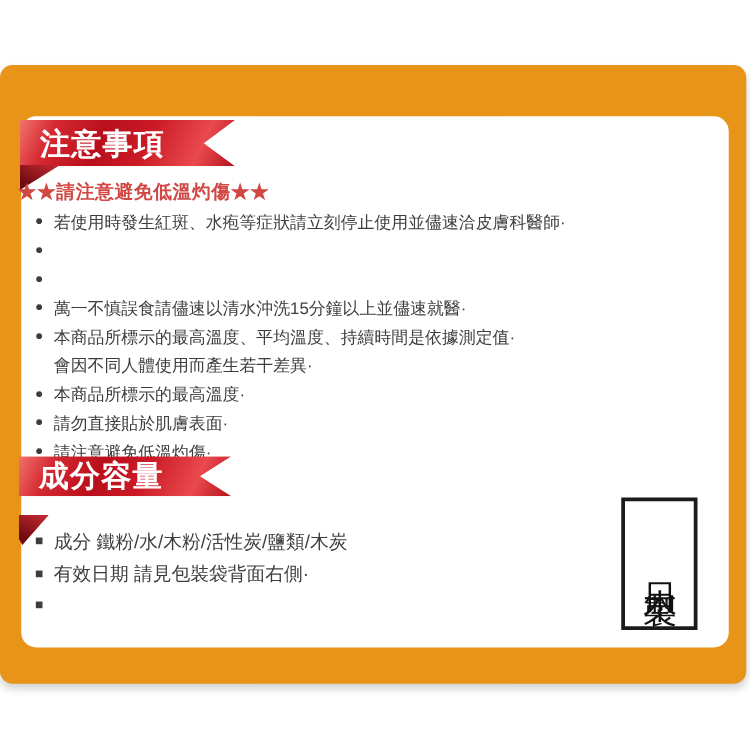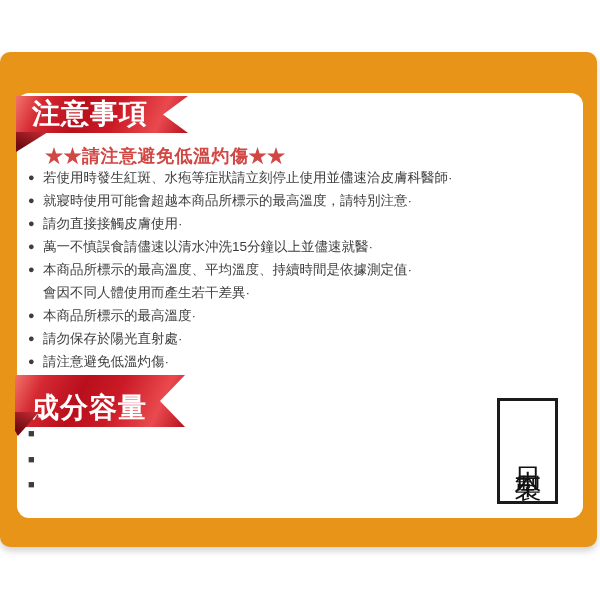--- a/index.html
+++ b/index.html
@@ -10,38 +10,38 @@
   .frame{
     position:absolute;left:0;top:52px;width:597px;height:495px;
     background:#e89418;border-radius:10px;
     box-shadow:0 4px 7px rgba(0,0,0,0.18);
   }
   .panel{
     position:absolute;left:17px;top:93px;width:566px;height:425px;
     background:#ffffff;border-radius:12px;
   }
   .ribbon{
-    position:absolute;display:flex;align-items:flex-end;
-    color:#ffffff;font-weight:700;font-size:28px;letter-spacing:1px;
+    position:absolute;display:flex;align-items:center;
+    color:#ffffff;font-weight:700;font-size:24px;letter-spacing:1px;
     padding-left:16px;box-sizing:border-box;
     background:linear-gradient(115deg,#f2736a 0%,#d42832 16%,#b90f1c 38%,#cb1a26 58%,#e94a4e 82%,#b5101c 100%);
     clip-path:polygon(0 0,100% 0,calc(100% - 25px) 50%,100% 100%,0 100%);
     filter:drop-shadow(2px 3px 2px rgba(90,10,10,0.35));
   }
   .ribbon1{left:16px;top:96px;width:172px;height:37px;}
-  .ribbon2{left:15px;top:375px;width:170px;height:52px;}
+  .ribbon2{left:15px;top:365px;width:170px;height:32px;}
   .fold{
     position:absolute;
     background:linear-gradient(205deg,#bb2730 10%,#6e0a10 80%);
   }
   .fold1{left:16px;top:132px;width:32px;height:20px;clip-path:polygon(0 0,100% 0,0 100%);}
   .fold2{left:15px;top:412px;width:24px;height:24px;clip-path:polygon(0 0,100% 0,12% 100%,0 78%);}
   .warning{
-    position:absolute;left:45px;top:144px;
-    font-size:18px;font-weight:700;color:#d14744;letter-spacing:0.5px;
+    position:absolute;left:14px;top:144px;
+    font-size:15px;font-weight:700;color:#d14744;letter-spacing:0.5px;
   }
   .list{position:absolute;color:#3d3d3d;}
   .list1{left:28px;top:166px;width:450px;font-size:13.5px;line-height:23px;font-weight:400;}
   .list2{left:28px;top:421px;width:490px;font-size:15px;line-height:25.5px;font-weight:500;}
   .li{display:flex;align-items:flex-start;}
   .b{flex:none;width:15px;font-size:11px;line-height:inherit;}
   .t{white-space:pre-line;}
   .origin-box{
     position:absolute;left:497px;top:398px;width:61px;height:106px;
     border:3px solid #1b1b1b;box-sizing:border-box;
@@ -66,60 +66,60 @@
 
   <div class="warning">★★請注意避免低溫灼傷★★</div>
 
   <div class="list list1">
     <div class="li">
       <span class="b">●</span>
       <span class="t">若使用時發生紅斑、水疱等症狀請立刻停止使用並儘速洽皮膚科醫師·</span>
     </div>
     <div class="li">
       <span class="b">●</span>
-      <span class="t">就寢時使用可能會超越本商品所標示的最高溫度，請特別注意·</span>
     </div>
     <div class="li">
       <span class="b">●</span>
-      <span class="t">請勿直接接觸皮膚使用·</span>
     </div>
     <div class="li">
       <span class="b">●</span>
       <span class="t">萬一不慎誤食請儘速以清水沖洗15分鐘以上並儘速就醫·</span>
     </div>
     <div class="li">
       <span class="b">●</span>
       <span class="t">本商品所標示的最高溫度、平均溫度、持續時間是依據測定值·
 會因不同人體使用而產生若干差異·</span>
     </div>
     <div class="li">
       <span class="b">●</span>
       <span class="t">本商品所標示的最高溫度·</span>
     </div>
     <div class="li">
       <span class="b">●</span>
-      <span class="t">請勿保存於陽光直射處·</span>
+      <span class="t">請勿直接貼於肌膚表面·</span>
     </div>
     <div class="li">
       <span class="b">●</span>
       <span class="t">請注意避免低溫灼傷·</span>
     </div>
   </div>
 
   <div class="ribbon ribbon2">
     <span>成分容量</span>
   </div>
   <div class="fold fold2"></div>
 
   <div class="list list2">
     <div class="li">
       <span class="b">■</span>
+      <span class="t">成分 鐵粉/水/木粉/活性炭/鹽類/木炭</span>
     </div>
     <div class="li">
       <span class="b">■</span>
+      <span class="t">有效日期 請見包裝袋背面右側·</span>
     </div>
     <div class="li">
       <span class="b">■</span>
     </div>
   </div>
 
   <div class="origin-box">
     <span class="origin-text">日本製</span>
   </div>
 </div>

